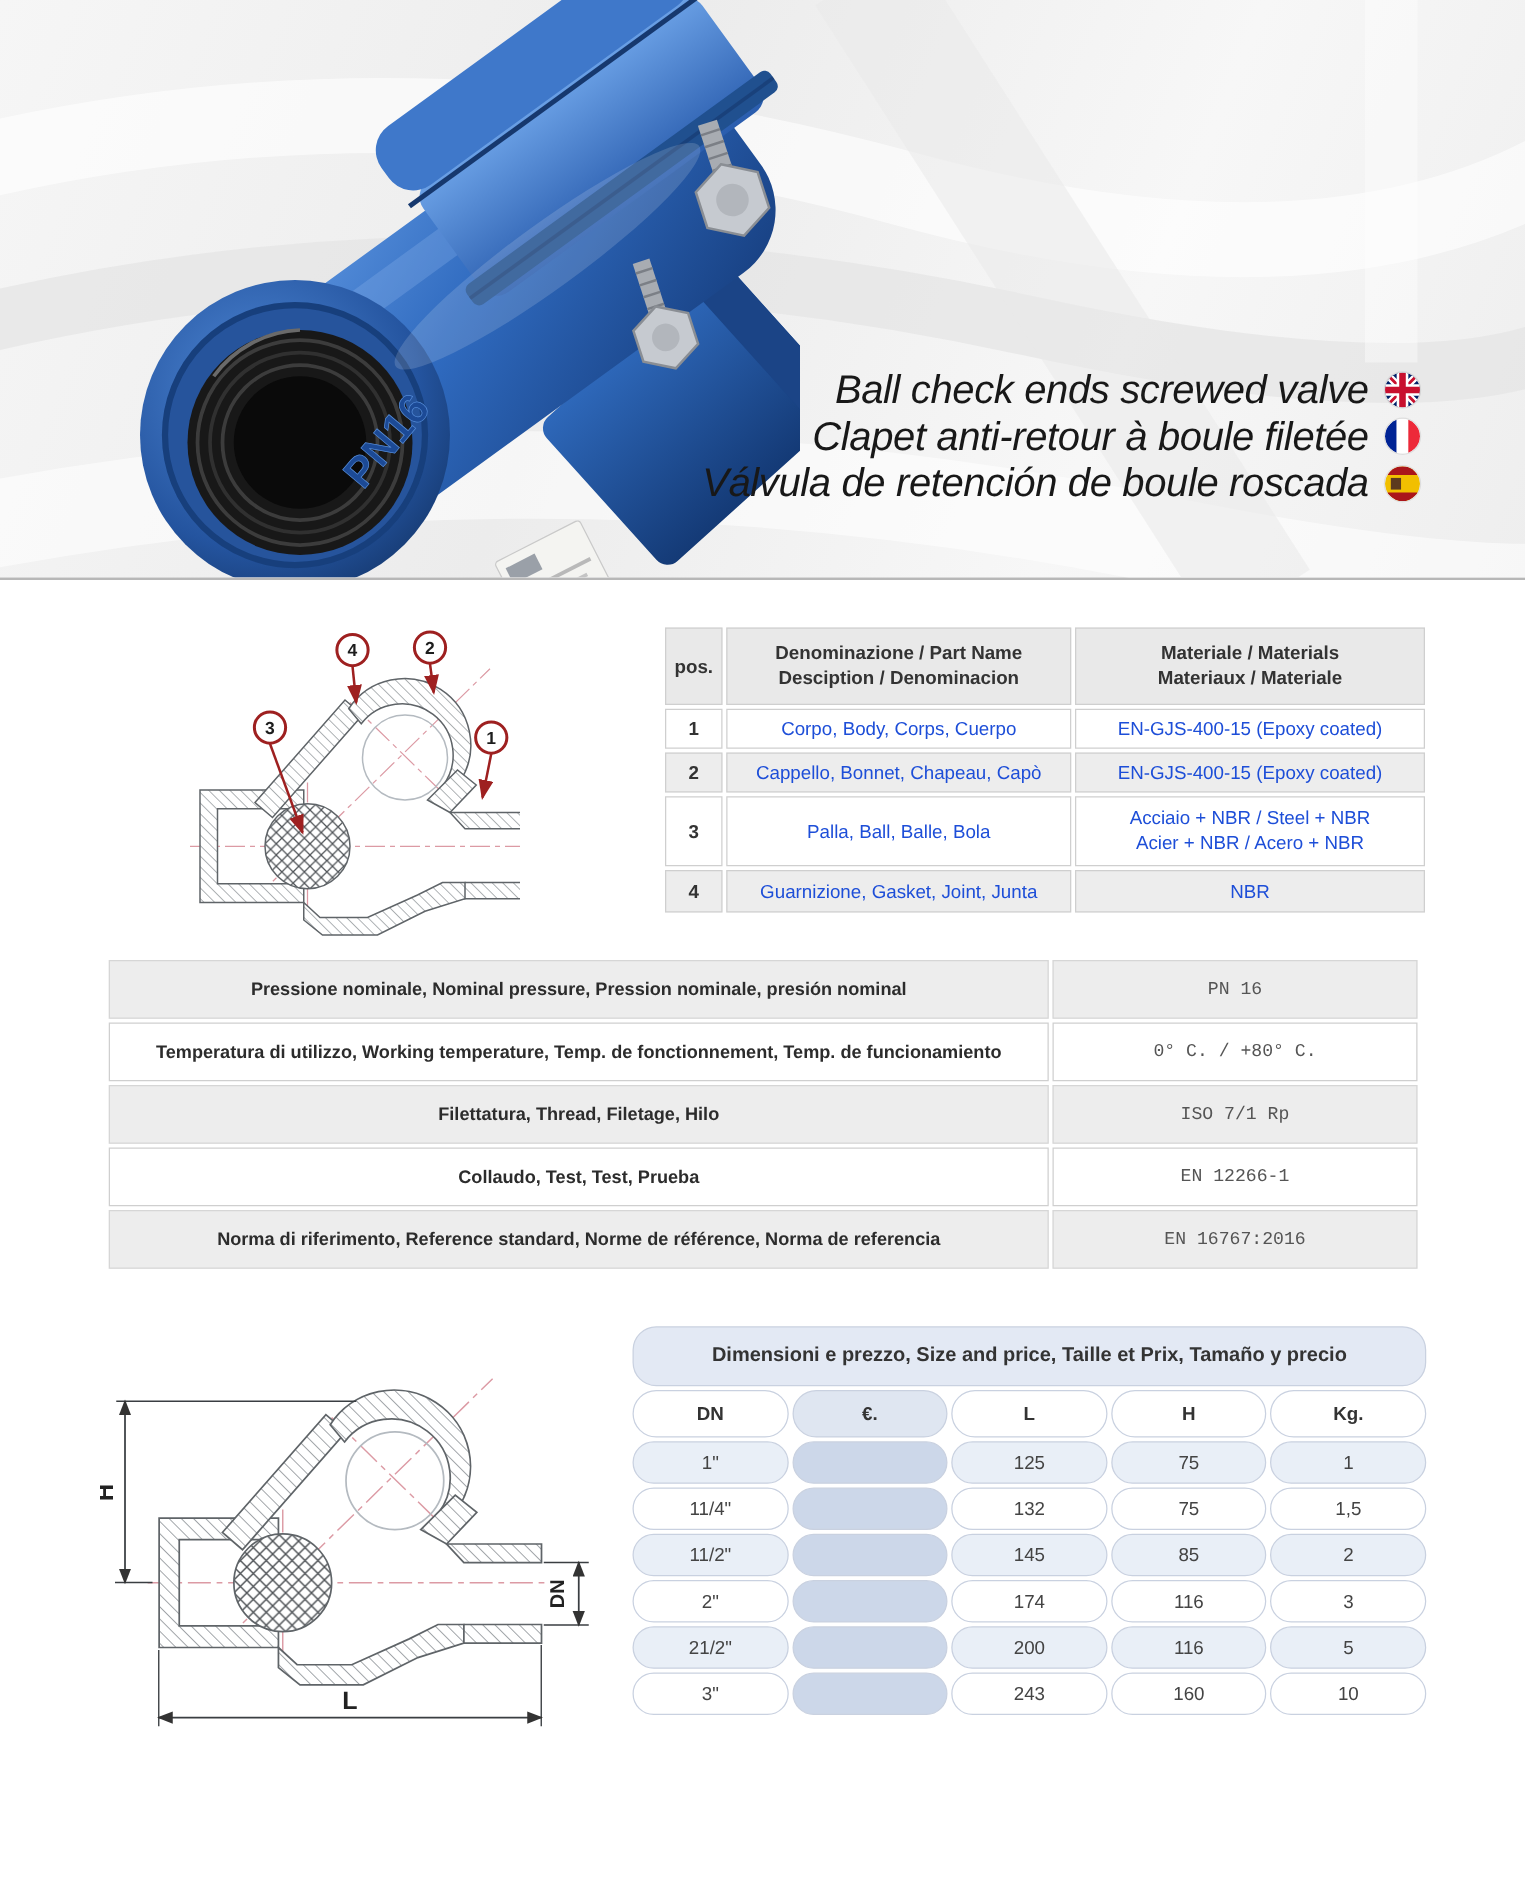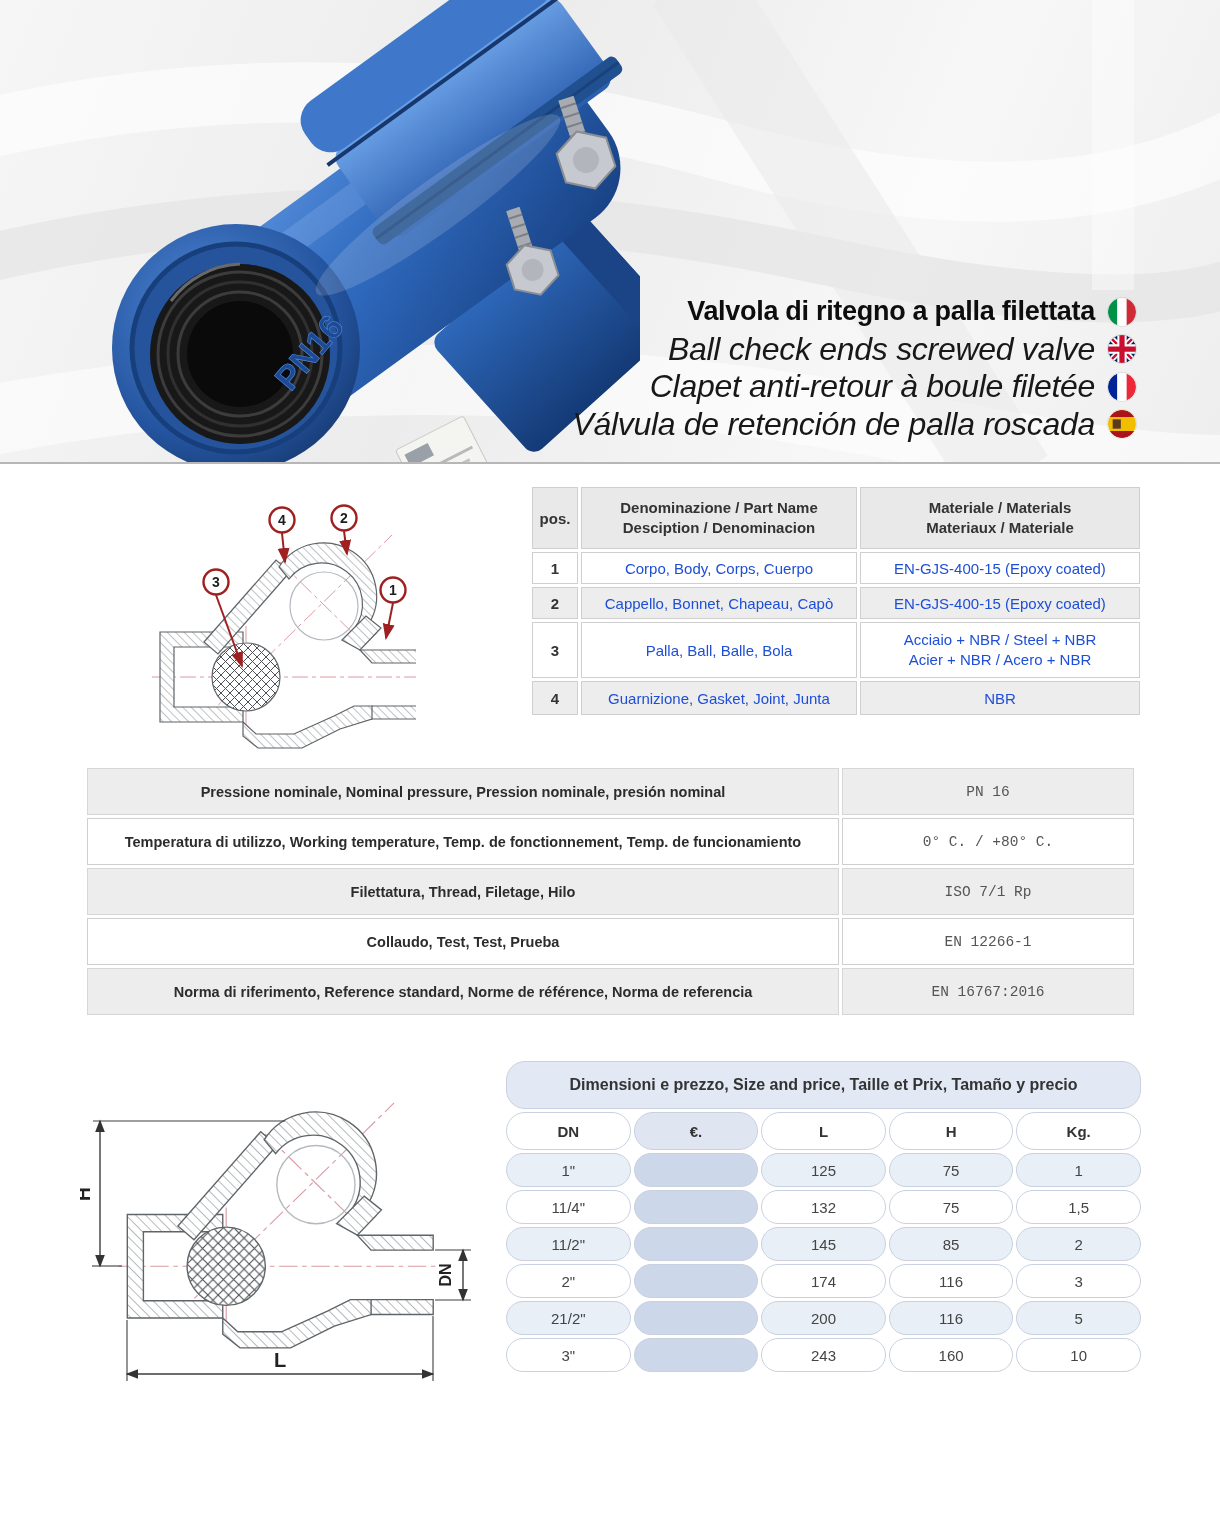--- a/index.html
+++ b/index.html
@@ -18,21 +18,21 @@
   .ttext{font-size:32px;font-style:italic;color:#181818;white-space:nowrap;letter-spacing:-0.3px;}
   .trow.first .ttext{font-style:normal;font-weight:bold;font-size:27px;color:#0d0d0d;}
   .flagsvg{width:28px;height:28px;flex:0 0 28px;border-radius:50%;box-shadow:0 0 0 1px rgba(0,0,0,.08);}
 
   
   table{border-collapse:separate;border-spacing:3px;table-layout:fixed;}
   td,th{border:1px solid #cfcfcf;text-align:center;vertical-align:middle;
         padding:2px 5px;overflow:hidden;background:#ffffff;}
   .blk{display:block;line-height:1.35;}
 
-  .parts{position:absolute;left:529px;top:484px;width:614px;}
+  .parts{position:absolute;left:529px;top:499px;width:614px;}
   .parts th{background:#e9e9e9;color:#333;font-size:15px;}
   .parts td{font-size:15px;color:#1d4ed8;}
   .parts tr.alt td{background:#ededed;}
   .parts td.pos{font-weight:bold;color:#333;}
 
   .specs{position:absolute;left:84px;top:765px;width:1053px;}
   .specs td{height:41px;font-size:14.5px;}
   .specs td.lbl{font-weight:bold;color:#2c2c2c;}
   .specs td.val{color:#555;font-family:Liberation Mono, monospace;}
   .specs tr.alt td{background:#ededed;border-color:#d6d6d6;}
@@ -178,33 +178,20 @@
         <rect x="388" y="430" width="76" height="62" rx="3" fill="#f4f4f1" stroke="#c9c9c9"></rect>
         <rect x="394" y="438" width="26" height="14" fill="#9aa0a8"></rect>
         <line x1="394" y1="462" x2="458" y2="462" stroke="#b9b9b9" stroke-width="3"></line>
         <line x1="394" y1="472" x2="450" y2="472" stroke="#c4c4c4" stroke-width="3"></line>
       </g>
 
       <ellipse transform="rotate(-36 420 205)" cx="420" cy="205" rx="150" ry="26" fill="#ffffff" opacity="0.15"></ellipse>
     </svg>
 
     <div class="titles">
-      <div class="trow first">
-        <span class="ttext">Valvola di ritegno a palla filettata</span>
-        <svg class="flagsvg" viewBox="0 0 24 24">
-          <clipPath id="fc1">
-              <circle cx="12" cy="12" r="12"></circle>
-            </clipPath>
-          <g clip-path="url(#fc1)">
-              <rect width="8" height="24" fill="#009246"></rect>
-              <rect x="8" width="8" height="24" fill="#ffffff"></rect>
-              <rect x="16" width="8" height="24" fill="#ce2b37"></rect>
-            </g>
-        </svg>
-      </div>
       <div class="trow">
         <span class="ttext">Ball check ends screwed valve</span>
         <svg class="flagsvg" viewBox="0 0 24 24">
           <clipPath id="fc2">
               <circle cx="12" cy="12" r="12"></circle>
             </clipPath>
           <g clip-path="url(#fc2)">
             <rect width="24" height="24" fill="#012169"></rect>
             <path d="M0,0 L24,24 M24,0 L0,24" stroke="#ffffff" stroke-width="5"></path>
             <path d="M0,0 L24,24 M24,0 L0,24" stroke="#c8102e" stroke-width="2"></path>
@@ -220,21 +207,21 @@
               <circle cx="12" cy="12" r="12"></circle>
             </clipPath>
           <g clip-path="url(#fc3)">
               <rect width="8" height="24" fill="#002395"></rect>
               <rect x="8" width="8" height="24" fill="#ffffff"></rect>
               <rect x="16" width="8" height="24" fill="#ed2939"></rect>
             </g>
         </svg>
       </div>
       <div class="trow">
-        <span class="ttext">Válvula de retención de palla roscada</span>
+        <span class="ttext">Válvula de retención de boule roscada</span>
         <svg class="flagsvg" viewBox="0 0 24 24">
           <clipPath id="fc4">
               <circle cx="12" cy="12" r="12"></circle>
             </clipPath>
           <g clip-path="url(#fc4)">
               <rect width="24" height="24" fill="#f1bf00"></rect>
               <rect width="24" height="6" fill="#aa151b"></rect>
               <rect y="18" width="24" height="6" fill="#aa151b"></rect>
               <rect x="4" y="8" width="7" height="8" fill="#5c3a1e"></rect>
             </g>

